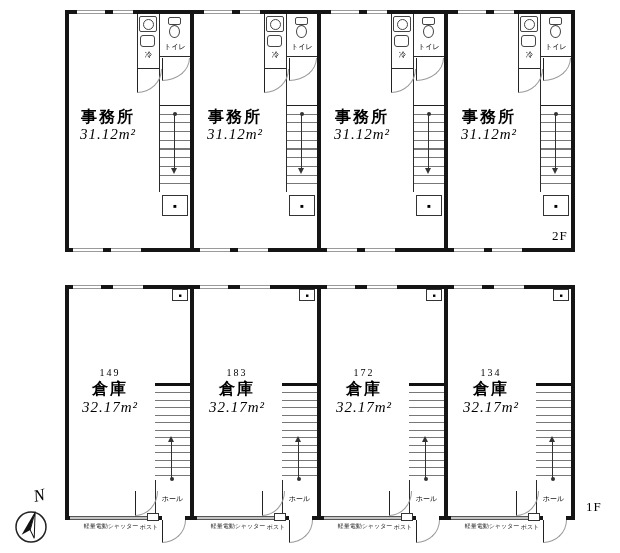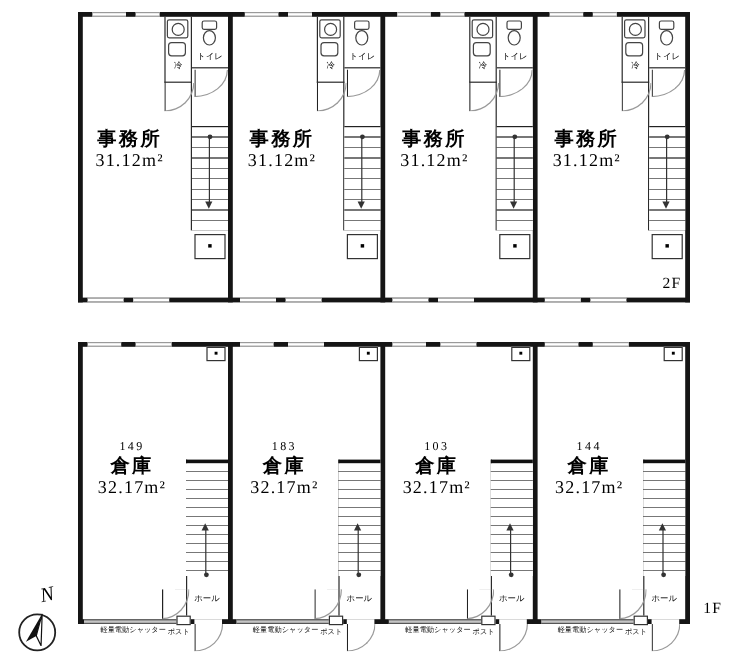--- a/index.html
+++ b/index.html
@@ -6,21 +6,21 @@
   #canvas{position:relative;width:620px;height:553px;background:#fff;
           font-family:"Liberation Serif",serif;color:#000;overflow:hidden;}
   .floor{position:absolute;background:#fff;}
   .wall{position:absolute;background:#151515;}
   .twall{position:absolute;background:#2a2a2a;}
   .win{position:absolute;height:4px;box-sizing:border-box;background:#fff;
        border-top:1.4px solid #9a9a9a;border-bottom:1.4px solid #9a9a9a;}
   .unit{position:absolute;top:0;height:100%;width:127px;}
   .t{position:absolute;text-align:center;line-height:1.15;white-space:nowrap;}
   .room-label{font-size:16px;font-weight:bold;letter-spacing:2px;}
-  .area-label{font-size:15px;letter-spacing:1px;}
+  .area-label{font-size:15px;letter-spacing:1px;font-style:italic;}
   .unit-no{font-size:10px;letter-spacing:2px;}
   .tiny{font-size:7px;}
   .micro{font-size:6px;color:#222;letter-spacing:0;}
   .floor-label{position:absolute;font-size:13px;letter-spacing:1px;}
   .door{position:absolute;border-style:solid;border-color:#222 #999 #999 #222;
         border-width:0 1px 1px 1px;border-bottom-right-radius:100%;}
   .stairs{position:absolute;box-sizing:border-box;
           background:repeating-linear-gradient(to bottom,#fff 0px,#fff 7.6px,#777 7.6px,#777 8.7px);}
   .stairs.s1f{background:repeating-linear-gradient(to bottom,#fff 0px,#fff 6.5px,#777 6.5px,#777 7.5px);}
   .arrow{position:absolute;width:1px;background:#333;}
@@ -289,21 +289,21 @@
 
   <div class="unit" style="left: 254px;">
     <div class="win" style="left:8px;top:0;width:28px"></div>
     <div class="win" style="left:48px;top:0;width:30px"></div>
 
     <div class="box" style="left:107px;top:4px;width:16px;height:12px">
       <span class="sq" style="font-size:5px">■</span>
     </div>
 
     <div class="t" style="left:2px;top:82px;width:86px">
-      <div class="unit-no">103</div>
+      <div class="unit-no">172</div>
       <div class="room-label" style="margin-top:1px">倉庫</div>
       <div class="area-label" style="margin-top:1px">32.17m²</div>
     </div>
 
     <div class="twall" style="left:90px;top:98px;width:1px;height:133px"></div>
 
     <div class="stairs s1f" style="left:90px;top:98px;width:35px;height:97px;border-top:3px solid #111">
       <div class="arrow arr-up" style="left:16px;top:55px;height:38px"></div>
     </div>
 
@@ -322,21 +322,21 @@
 
   <div class="unit" style="left: 381px;">
     <div class="win" style="left:8px;top:0;width:28px"></div>
     <div class="win" style="left:48px;top:0;width:30px"></div>
 
     <div class="box" style="left:107px;top:4px;width:16px;height:12px">
       <span class="sq" style="font-size:5px">■</span>
     </div>
 
     <div class="t" style="left:2px;top:82px;width:86px">
-      <div class="unit-no">144</div>
+      <div class="unit-no">134</div>
       <div class="room-label" style="margin-top:1px">倉庫</div>
       <div class="area-label" style="margin-top:1px">32.17m²</div>
     </div>
 
     <div class="twall" style="left:90px;top:98px;width:1px;height:133px"></div>
 
     <div class="stairs s1f" style="left:90px;top:98px;width:35px;height:97px;border-top:3px solid #111">
       <div class="arrow arr-up" style="left:16px;top:55px;height:38px"></div>
     </div>
 

